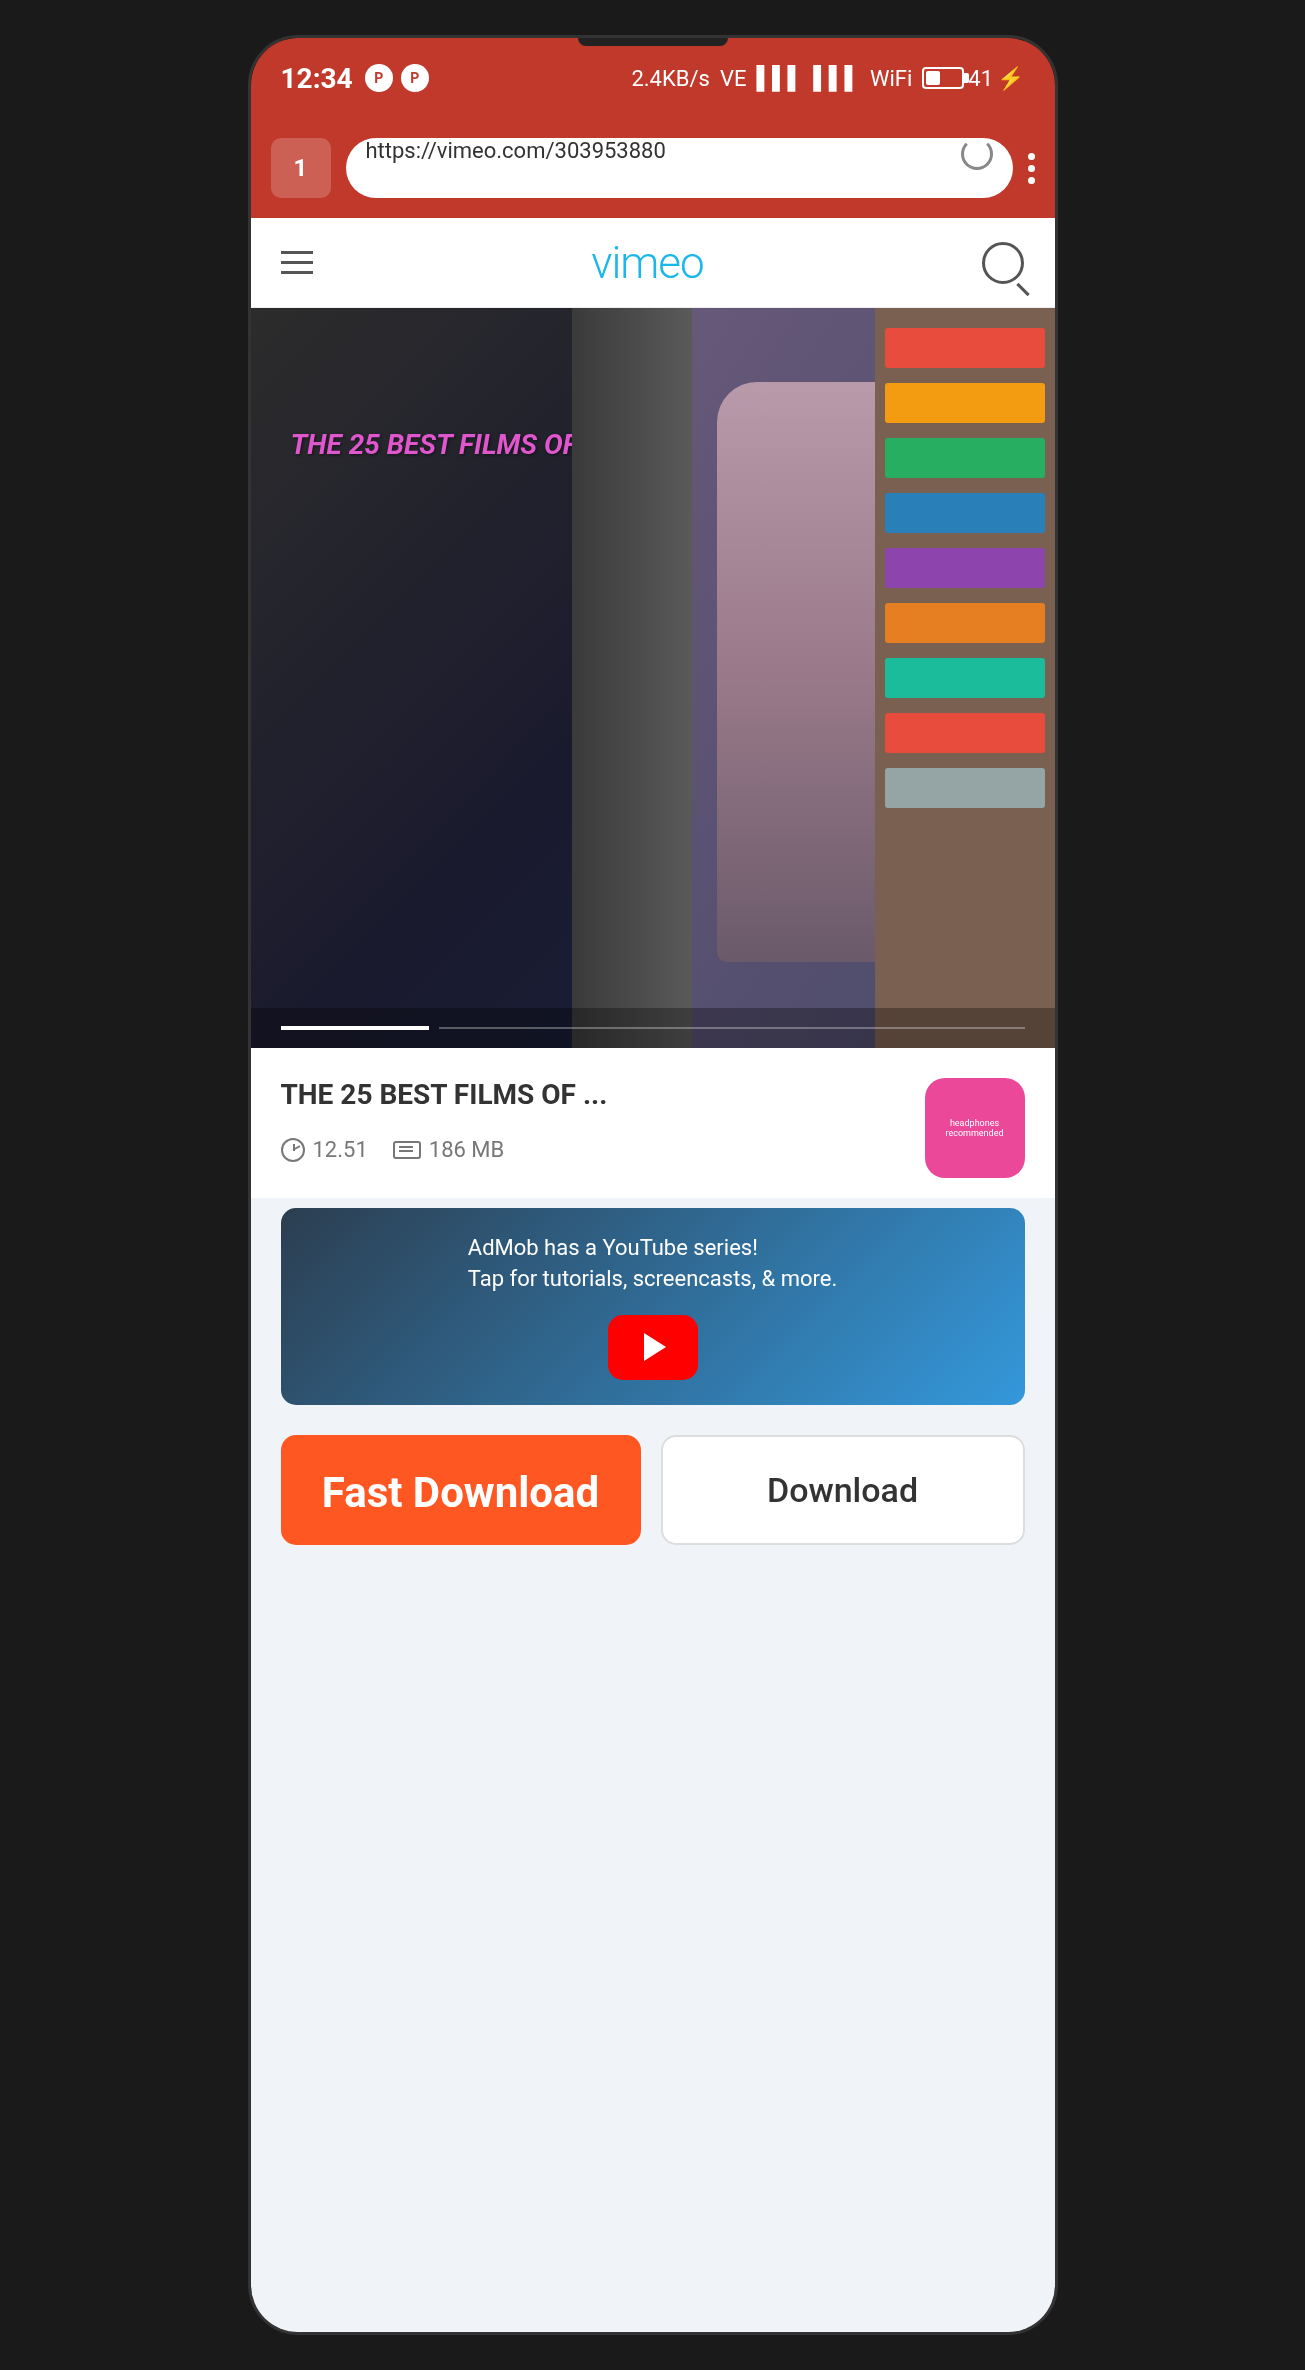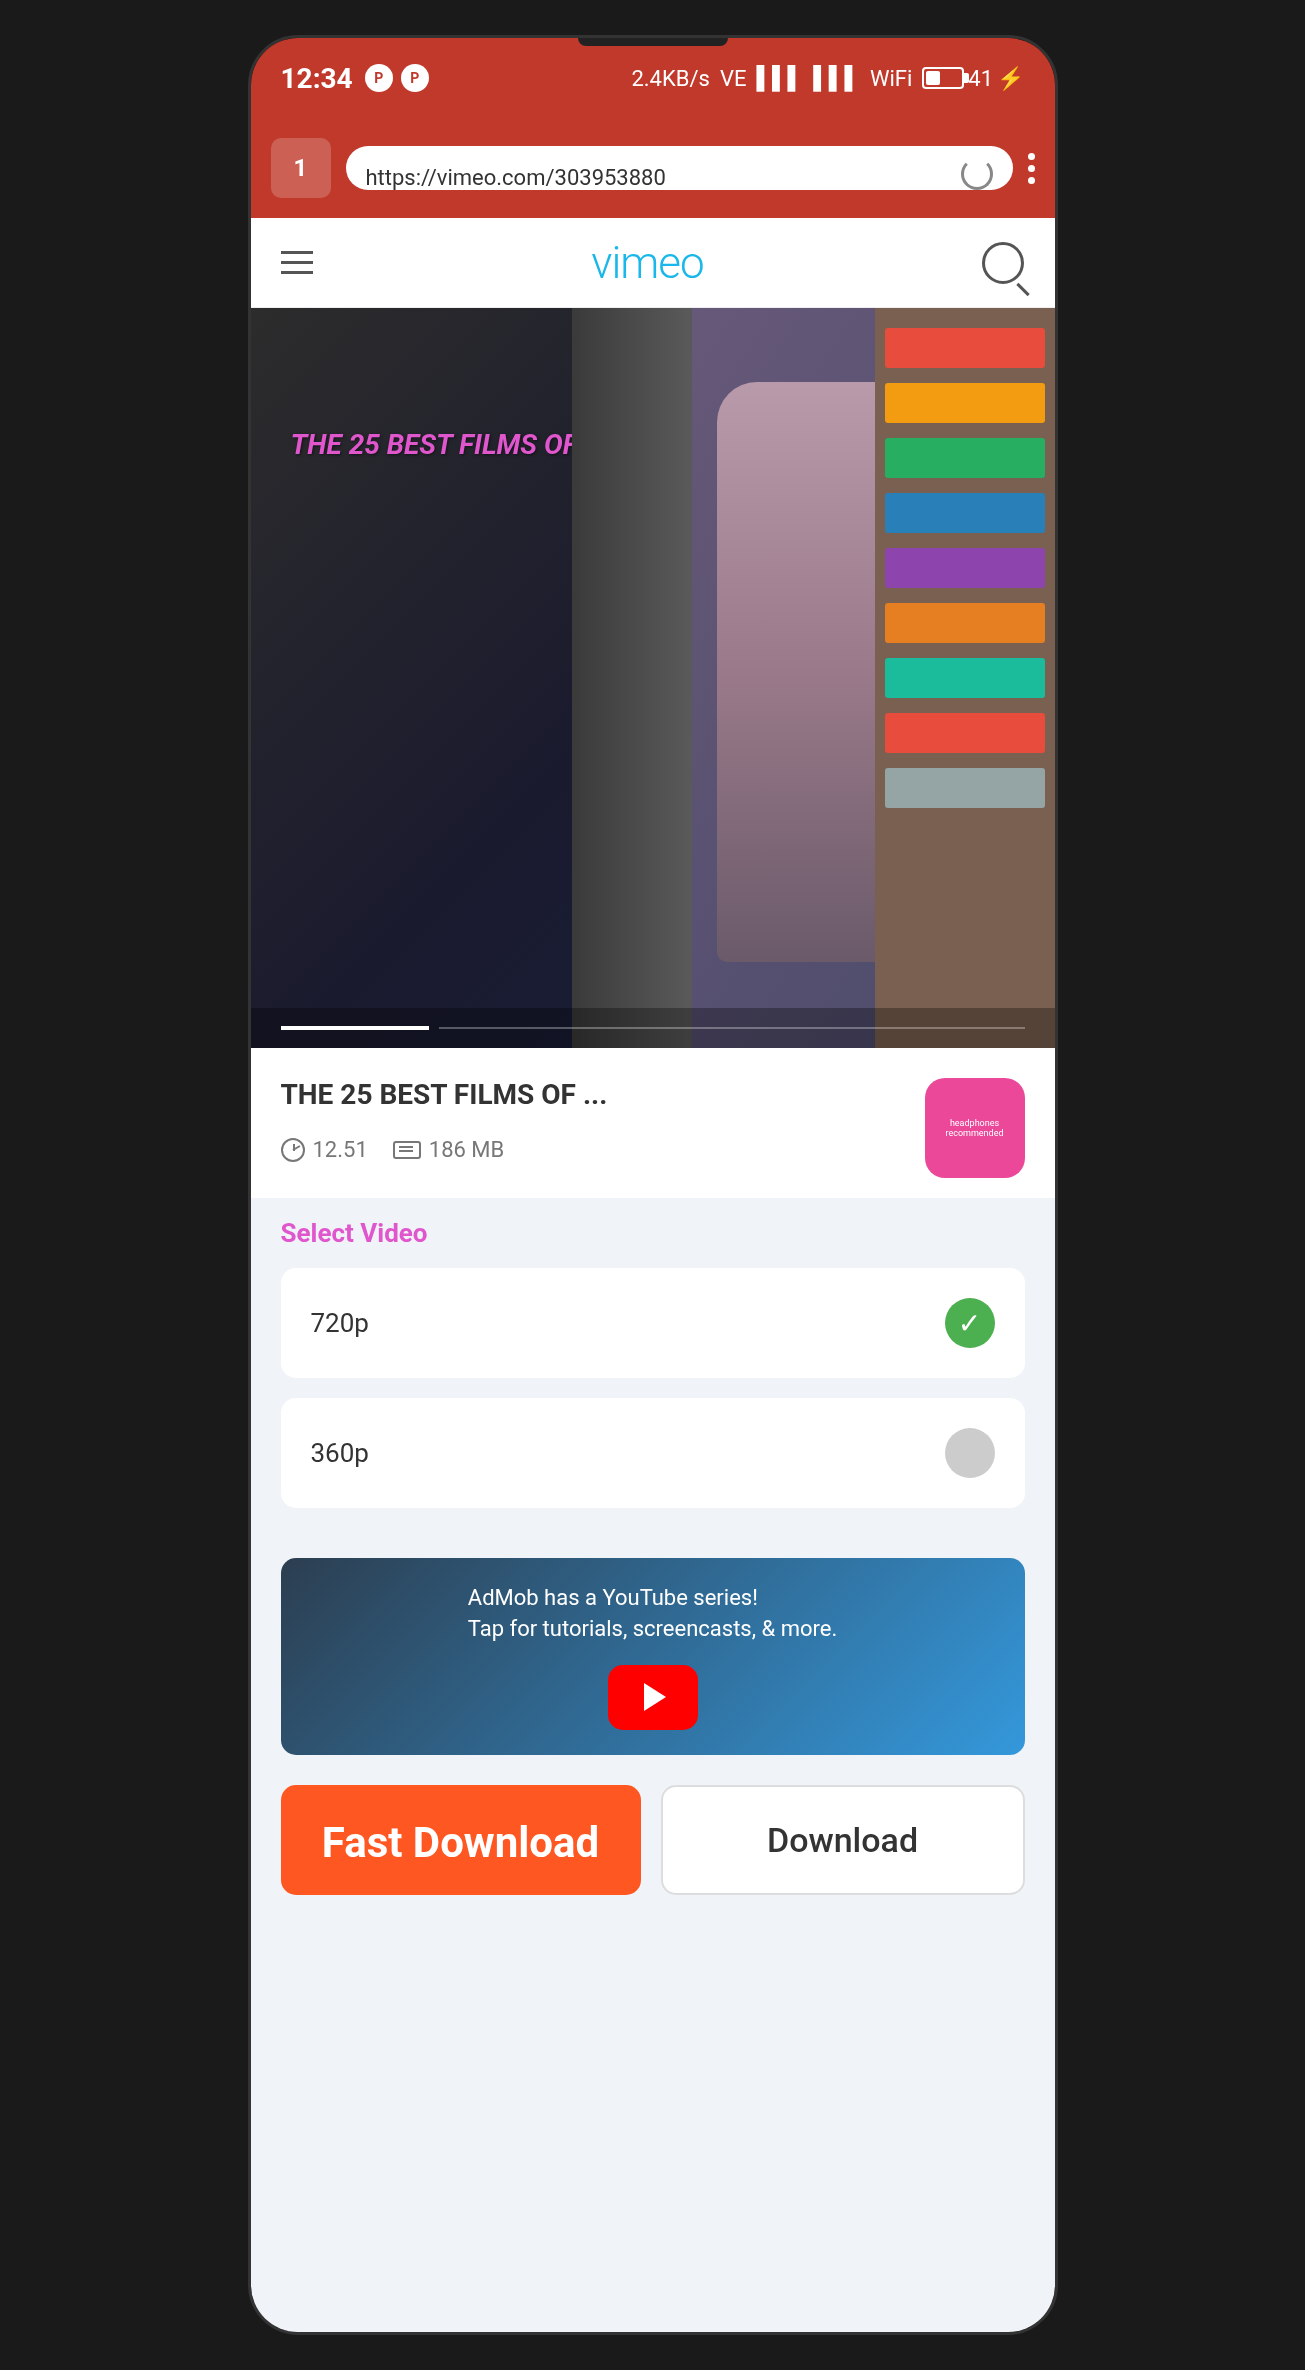--- a/index.html
+++ b/index.html
@@ -132,25 +132,25 @@
       display: flex;
       align-items: center;
       justify-content: center;
       color: white;
       font-size: 24px;
       font-weight: bold;
     }
 
     .url-bar {
       flex: 1;
-      height: 44px;
+      height: 60px;
       background: white;
       border-radius: 30px;
       display: flex;
-      align-items: flex-end;
+      align-items: flex-start;
       padding: 0 20px;
       gap: 10px;
     }
 
     .url-text {
       flex: 1;
       font-size: 22px;
       color: #333;
       overflow: hidden;
       white-space: nowrap;
@@ -637,35 +637,20 @@
               <div class="storage-icon"></div>
               <span>186 MB</span>
             </div>
           </div>
         </div>
         <div class="thumbnail-box">
           <span class="thumbnail-text">headphones recommended</span>
         </div>
       </div>
 
-      <div class="select-section">
-        <div class="select-label">Select Video</div>
-
-        <div class="quality-option">
-          <span class="quality-text">720p</span>
-          <div class="radio-selected">
-            <span class="checkmark">✓</span>
-          </div>
-        </div>
-
-        <div class="quality-option">
-          <span class="quality-text">360p</span>
-          <div class="radio-unselected"></div>
-        </div>
-      </div>
 
       <div class="ad-banner">
         <div class="ad-text-block">
           <div class="ad-text">AdMob has a YouTube series!<br>Tap for tutorials, screencasts, &amp; more.</div>
         </div>
         <div class="yt-play-btn">
           <div class="play-triangle"></div>
         </div>
       </div>
 

